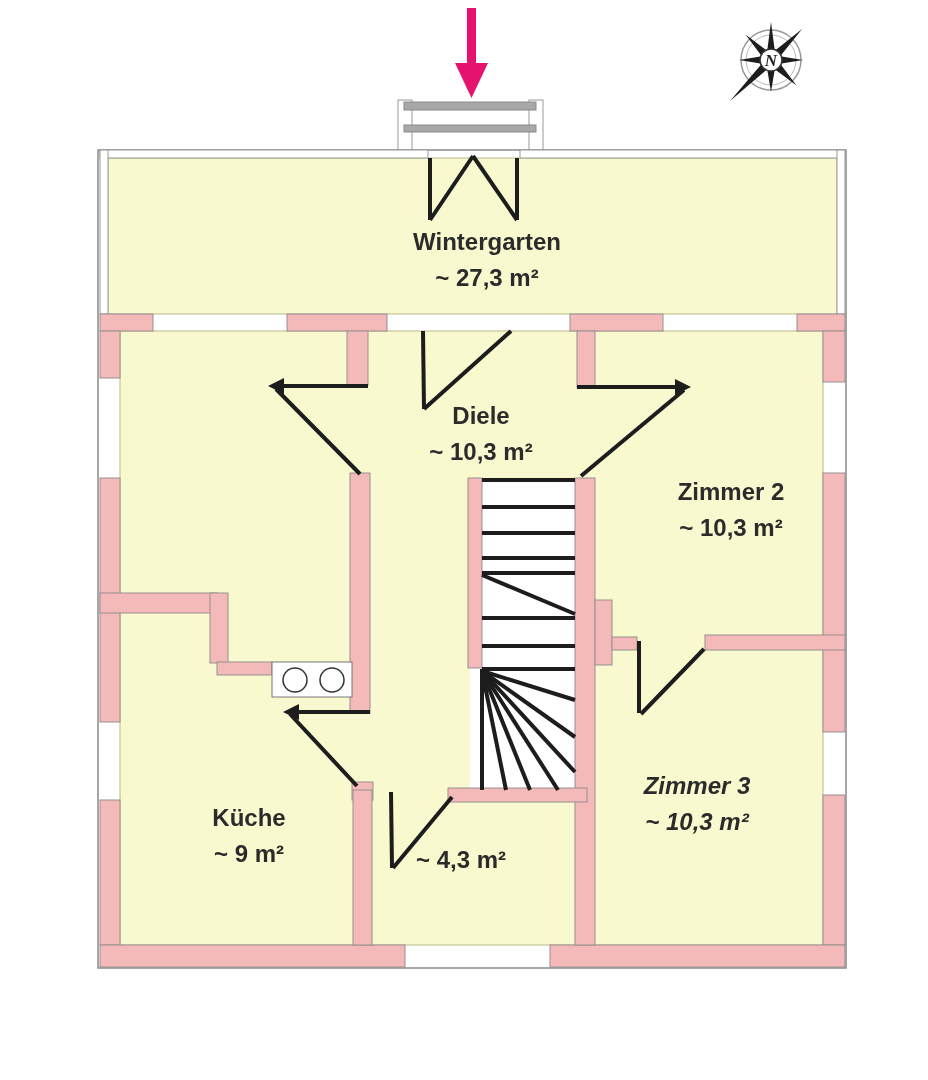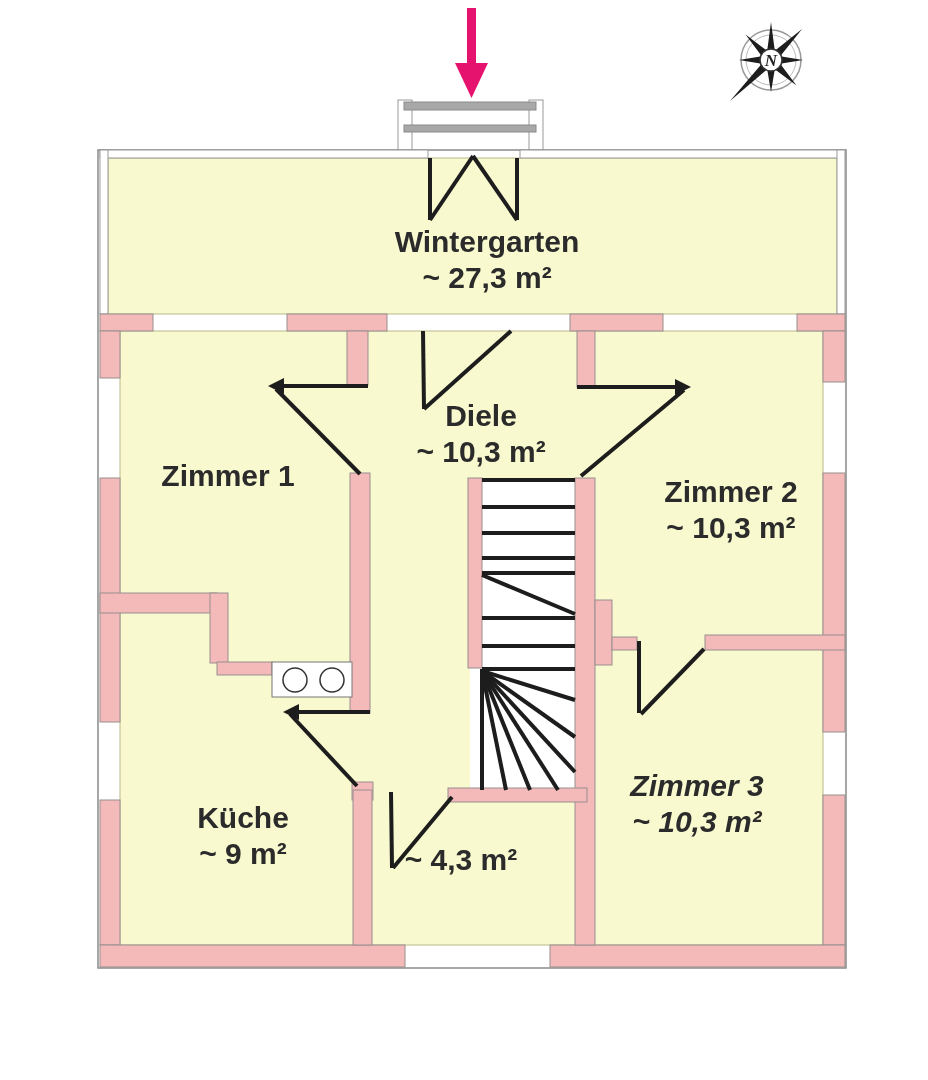--- a/index.html
+++ b/index.html
@@ -20,21 +20,21 @@
   .whitebox{fill:#ffffff;stroke:#777777;stroke-width:1;}
   .blk{fill:var(--line-color,#1d1d1d);}
   .accent{fill:var(--accent-arrow,#e6136e);}
   .room-label{
     position:absolute;
     transform:translateX(-50%);
     text-align:center;
     white-space:nowrap;
     color:var(--text-color,#2b2b2b);
     font-weight:bold;
-    font-size:30px;
+    font-size:24px;
     line-height:36px;
   }
   .compass-n{font-family:"Liberation Serif",serif;font-style:italic;font-weight:bold;font-size:17px;fill:#222;}
 </style>
 </head>
 <body>
 
 <div id="plan">
 
   <svg width="928" height="1080" viewBox="0 0 928 1080">
@@ -176,31 +176,30 @@
 
   <div class="room-label" style="left:487px;top:224px;">
     <div>Wintergarten</div>
     <div>~ 27,3 m²</div>
   </div>
   <div class="room-label" style="left:481px;top:398px;">
     <div>Diele</div>
     <div>~ 10,3 m²</div>
   </div>
   <div class="room-label" style="left:228px;top:458px;">
-    <div>Zimmer 1</div>
   </div>
   <div class="room-label" style="left:696px;top:474px;margin-left:35px;">
     <div>Zimmer 2</div>
     <div>~ 10,3 m²</div>
   </div>
   <div class="room-label" style="left:697px;top:768px;font-style:italic;">
     <div>Zimmer 3</div>
     <div>~ 10,3 m²</div>
   </div>
-  <div class="room-label" style="left:243px;top:800px;">
+  <div class="room-label" style="left:249px;top:800px;">
     <div>Küche</div>
     <div>~ 9 m²</div>
   </div>
   <div class="room-label" style="left:461px;top:842px;">
     <div>~ 4,3 m²</div>
   </div>
 
 </div>
 
 </body></html>

